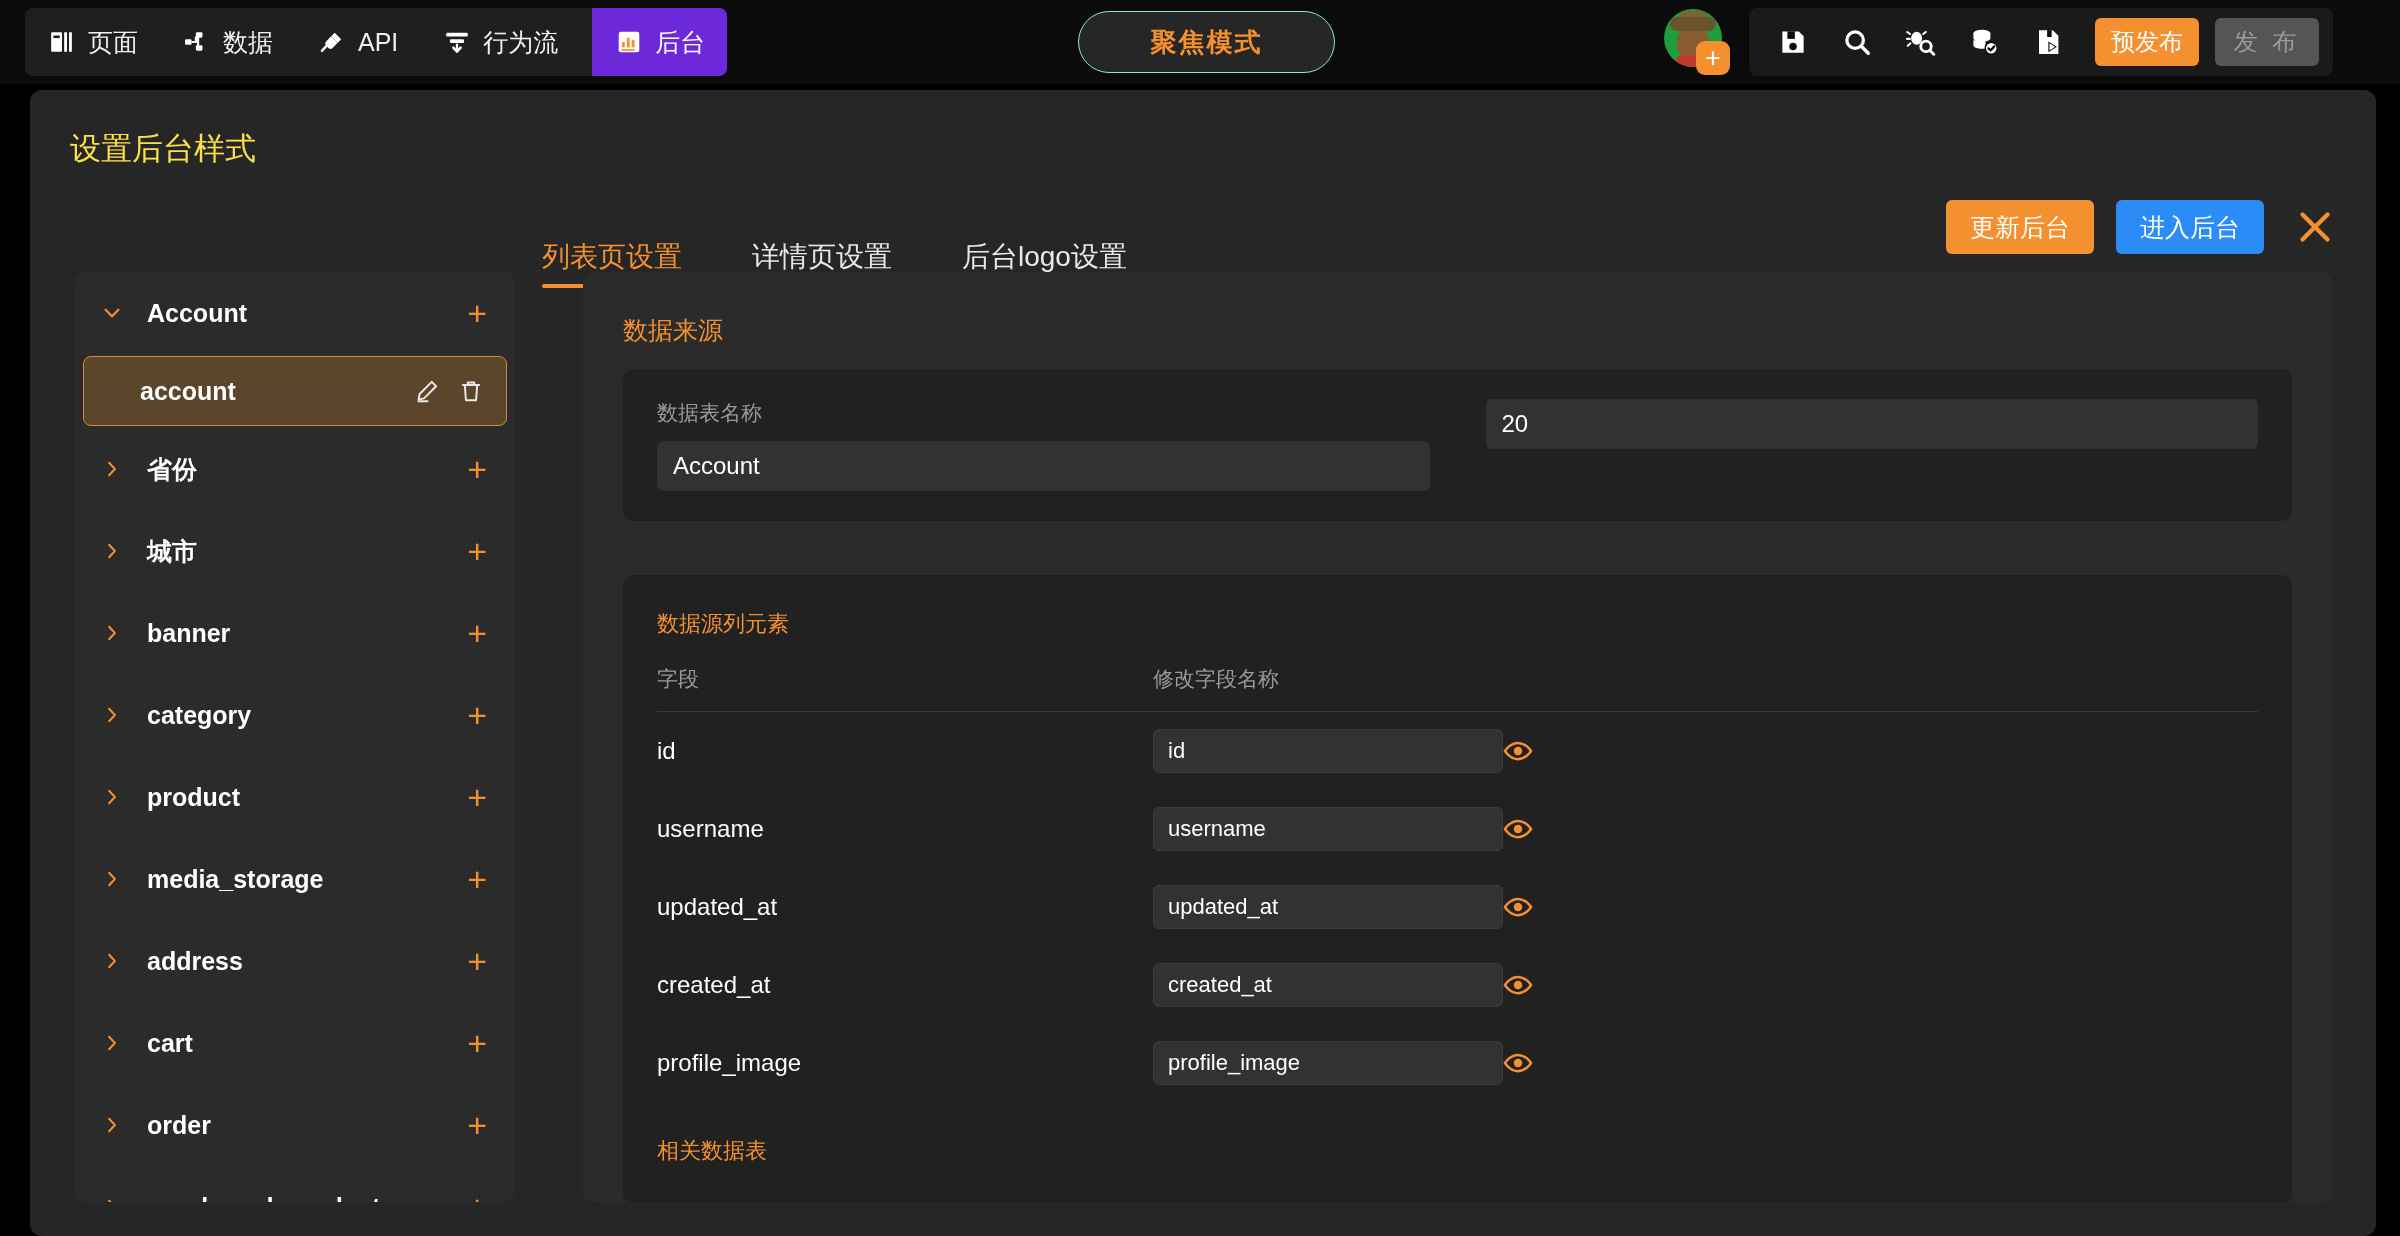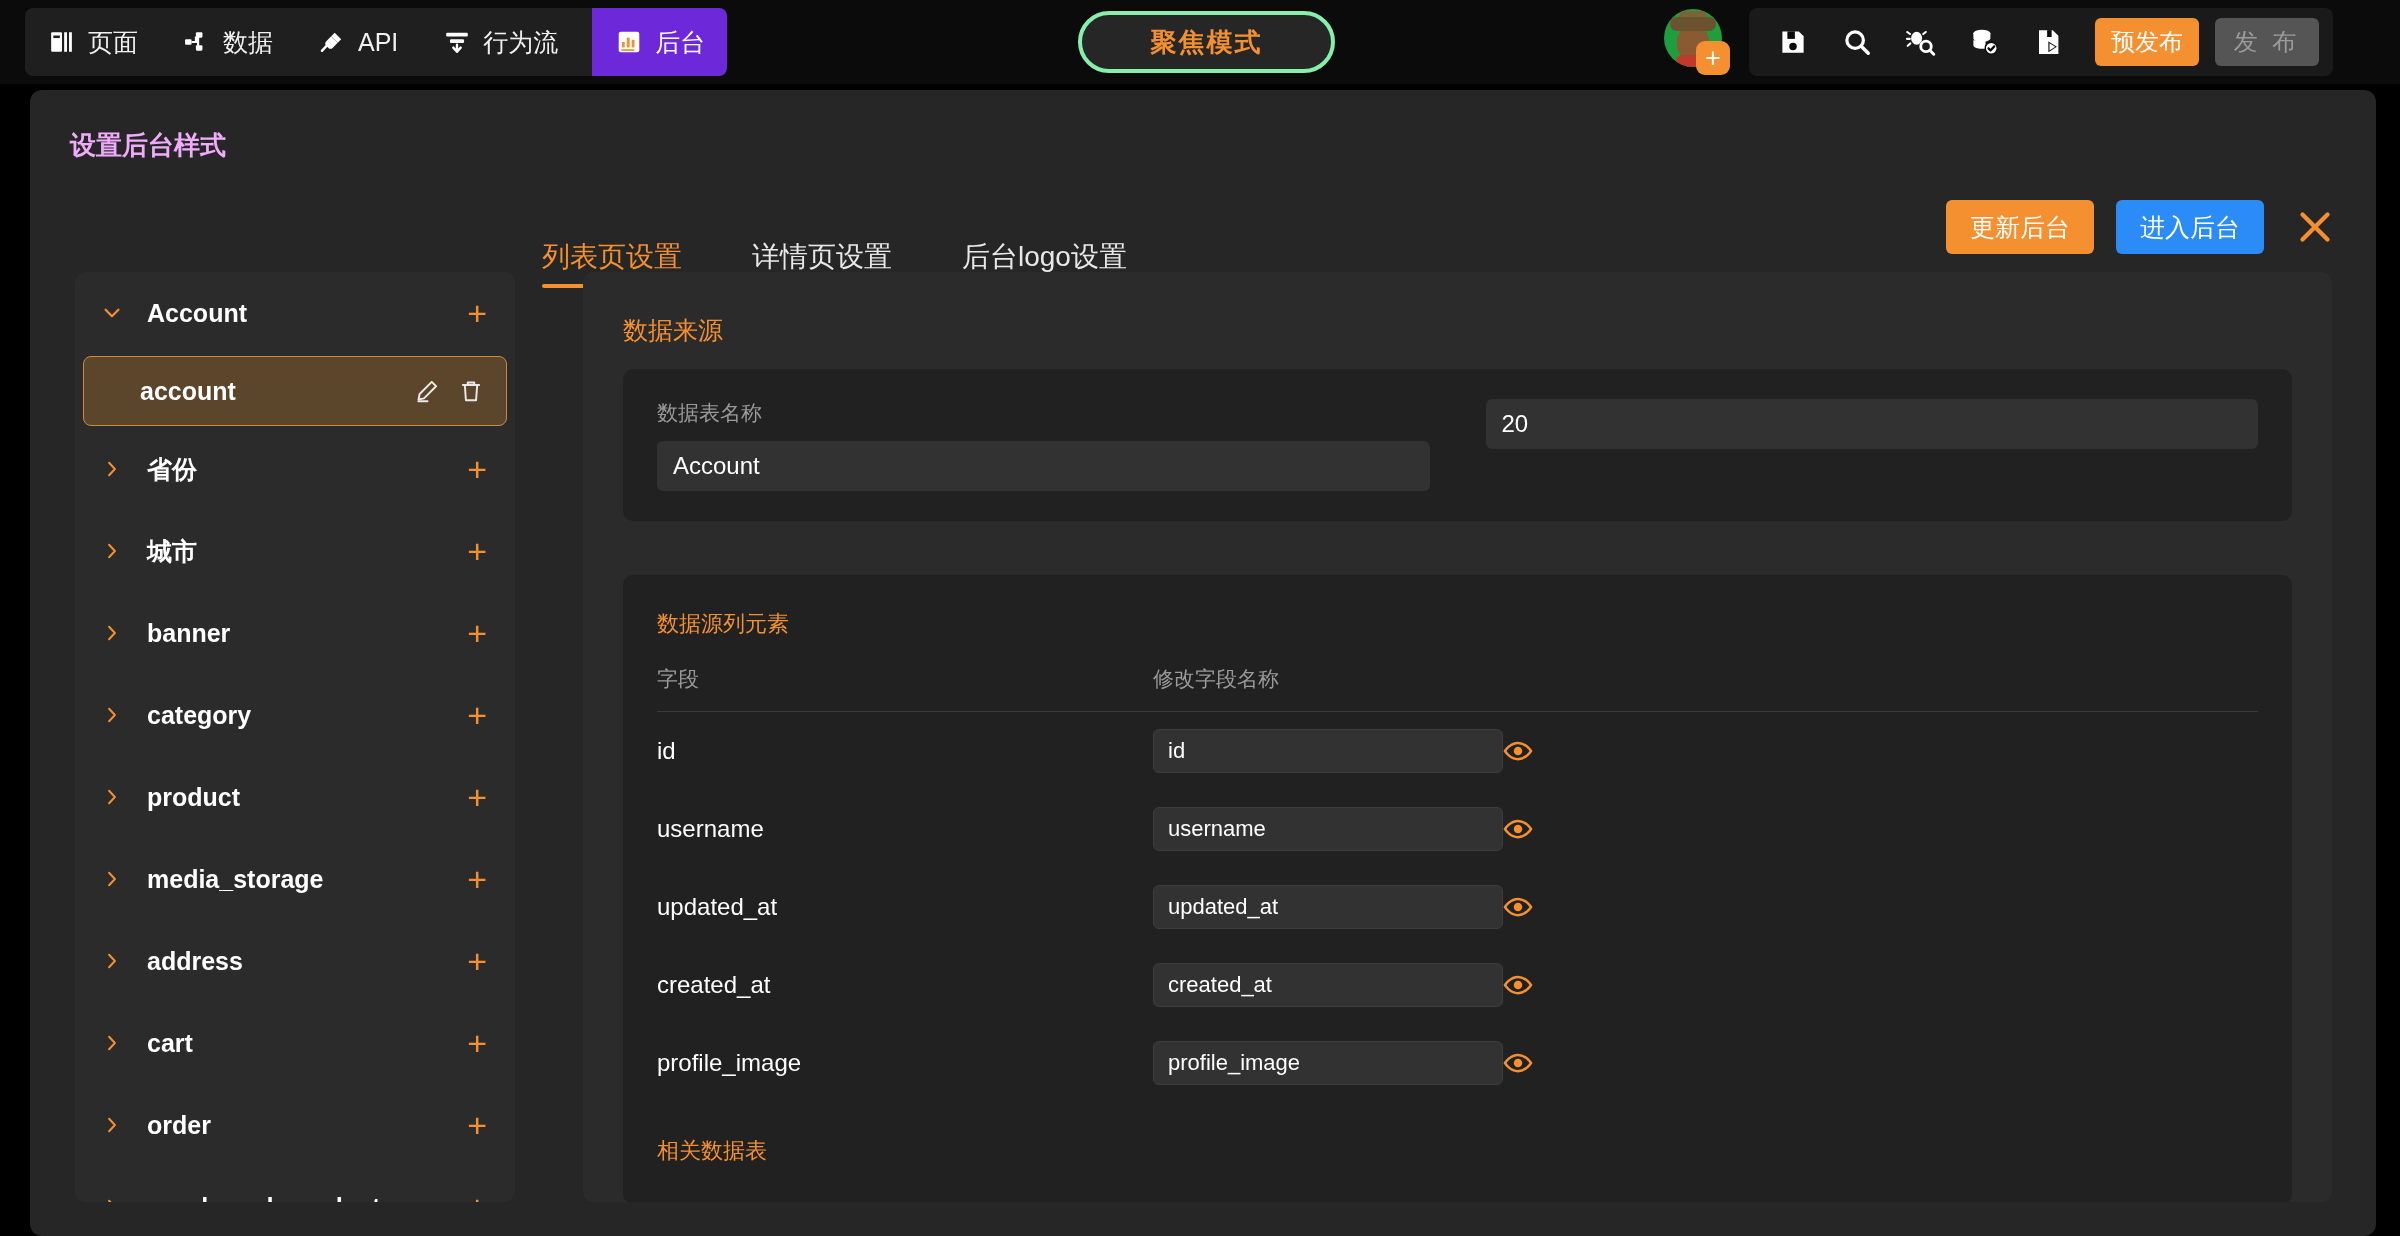--- a/index.html
+++ b/index.html
@@ -28,21 +28,21 @@
     color: #f0f0f0; font-size: 25px; font-weight: 400;
     cursor: pointer; white-space: nowrap;
   }
   .nav-item.active { background: #6d28d9; color: #ffffff; margin-left: 12px; }
   .nav-ico { display: inline-flex; align-items: center; justify-content: center; width: 30px; height: 30px; }
   .nav-ico svg { display: block; }
 
   .focus-btn {
     position: absolute; left: 1078px; top: 11px;
     width: 257px; height: 62px; border-radius: 31px;
-    background: #262626; border: 4px solid #86efac;
+    background: #262626; border: 1px solid #86efac;
     color: #f4902f; font-size: 26px; font-weight: 700;
     display: flex; align-items: center; justify-content: center;
     cursor: pointer; letter-spacing: 2px;
   }
 
   .avatar-wrap {
     position: absolute; left: 1664px; top: 9px; width: 64px; height: 64px;
   }
   .avatar {
     width: 58px; height: 58px; border-radius: 50%;
@@ -78,21 +78,21 @@
   .pub-pre { background: #f4902f; color: #ffffff; font-weight: 400; }
   .pub-go  { background: #555555; color: #9b9b9b; letter-spacing: 4px; }
 
   
   .panel {
     position: absolute; left: 30px; top: 90px; width: 2346px; height: 1146px;
     background: #262626; border-radius: 12px; overflow: hidden;
   }
   .panel-title {
     position: absolute; left: 40px; top: 38px;
-    color: #f0abfc; font-size: 26px; font-weight: 700;
+    color: #fde047; font-size: 31px; font-weight: 400;
   }
   .panel-tabs {
     position: absolute; left: 512px; top: 148px; display: flex; gap: 0;
   }
   .tab {
     font-size: 28px; color: #e8e8e8; cursor: pointer;
     padding-bottom: 12px; margin-right: 70px; position: relative; white-space: nowrap;
   }
   .tab.active { color: #f4902f; }
   .tab.active::after {

